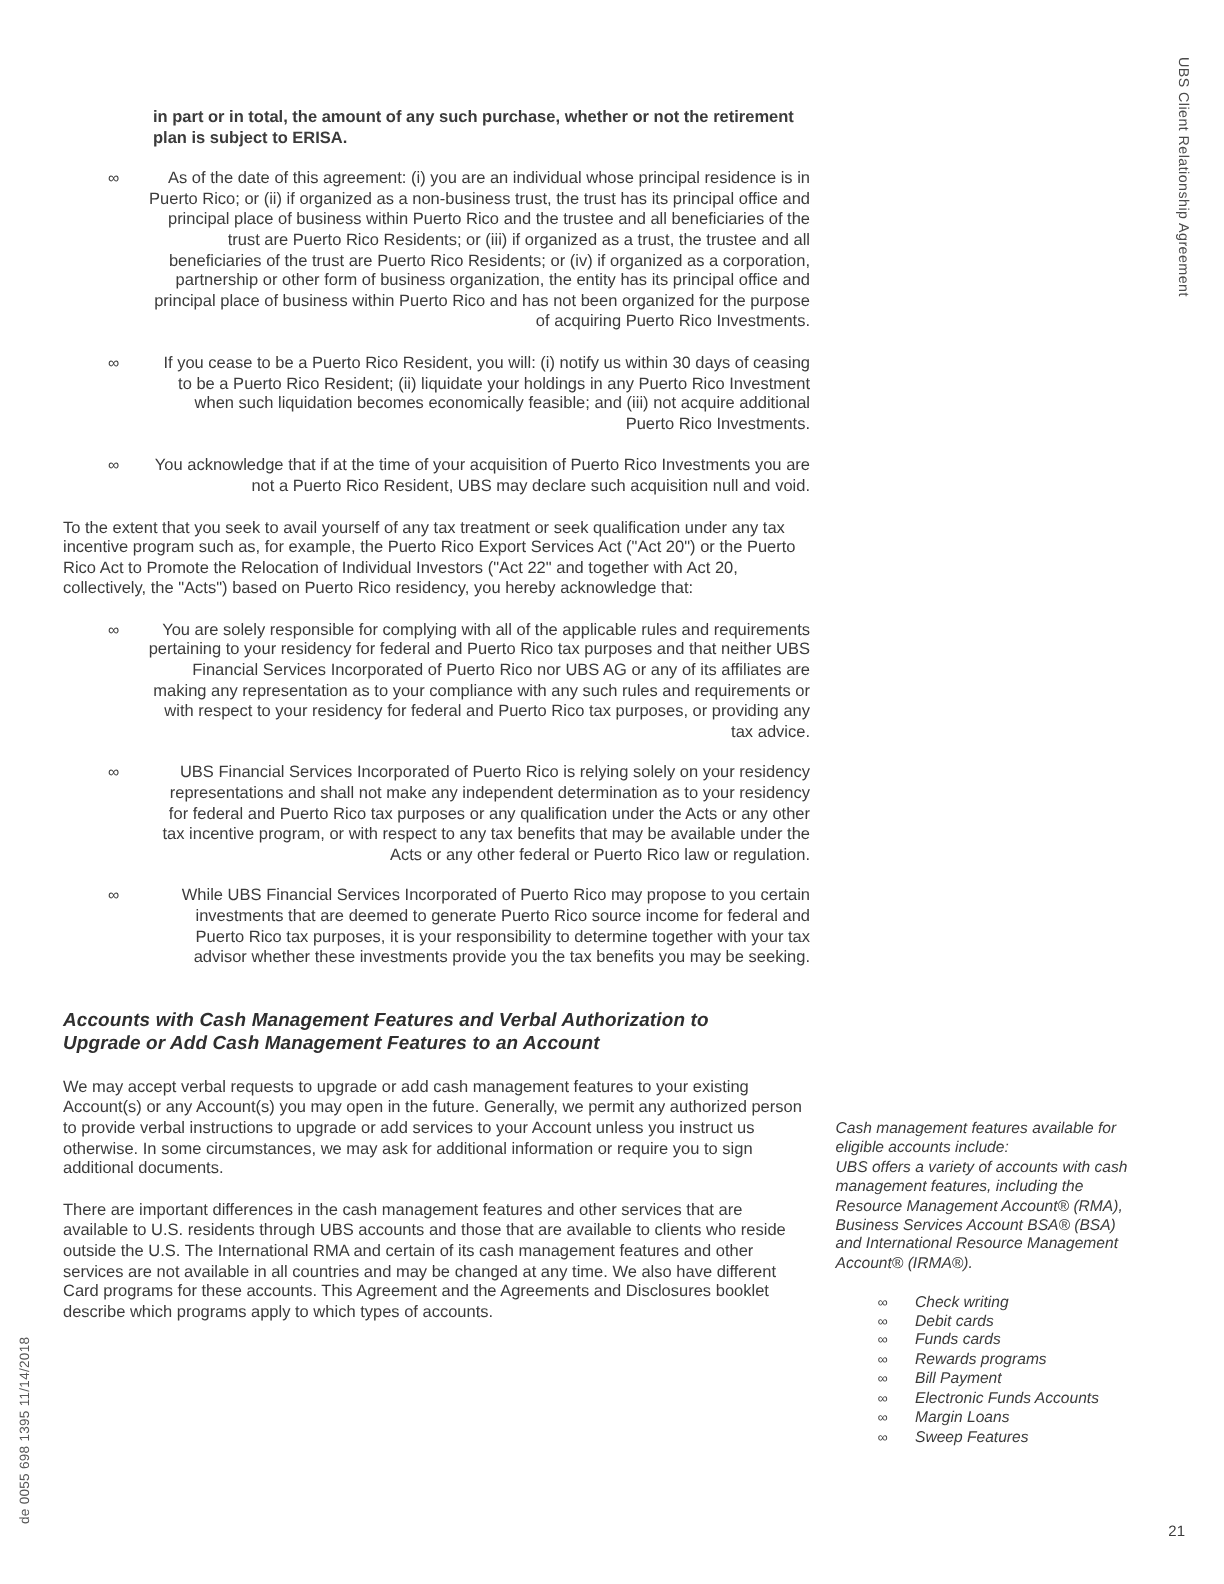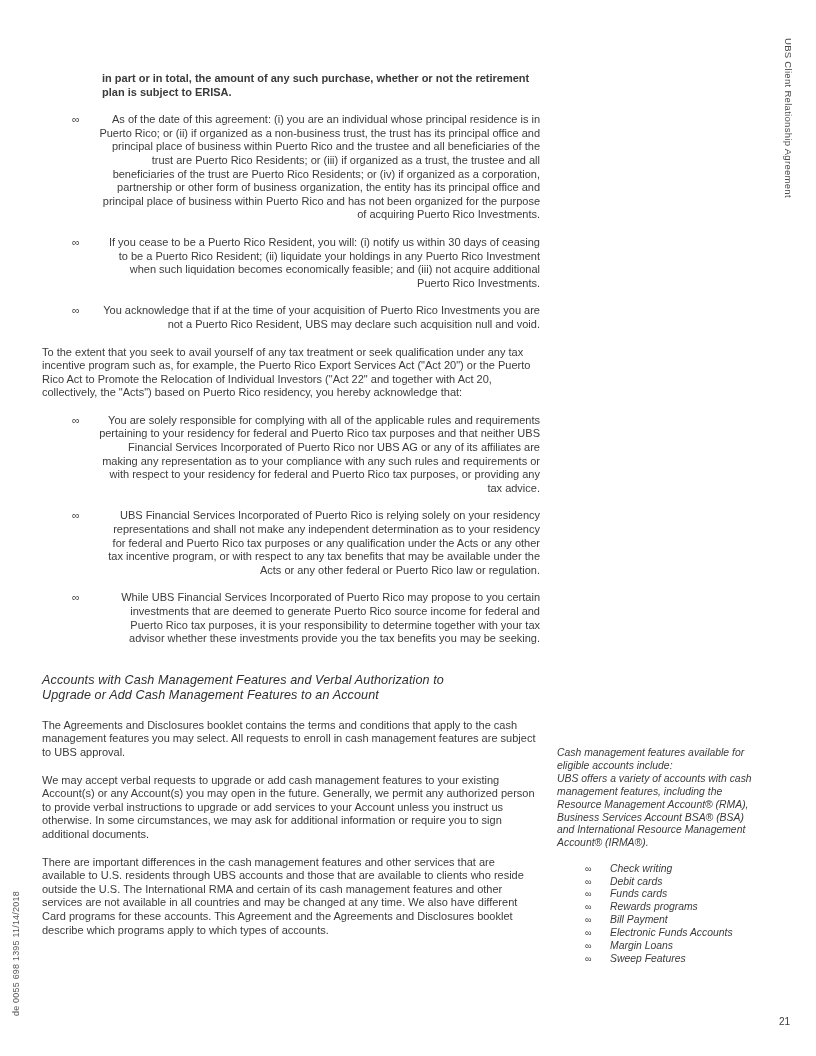--- a/index.html
+++ b/index.html
@@ -34,21 +34,21 @@
   .bitem .bullet {
     flex: 0 0 26px;
     width: 26px;
     font-size: 10.5px;
     line-height: 13.6px;
   }
   .bitem .btext { flex: 1; text-align: right; }
 
   .heading {
     font-size: 12.6px;
-    font-weight: normal;
+    font-weight: bold;
     font-style: italic;
     color: #2f2f2f;
     line-height: 15.5px;
     margin: 27px 0 15px 0;
     letter-spacing: 0.1px;
   }
 
   
   .sidebar {
     position: absolute;
@@ -143,21 +143,20 @@
         <span class="bullet">∞</span>
         <span class="btext">While UBS Financial Services Incorporated of Puerto Rico may propose to you certain investments that are deemed to generate Puerto Rico source income for federal and Puerto Rico tax purposes, it is your responsibility to determine together with your tax advisor whether these investments provide you the tax benefits you may be seeking.</span>
       </div>
     </div>
 
     <h2 class="heading">
       <div>Accounts with Cash Management Features and Verbal Authorization to</div>
       <div>Upgrade or Add Cash Management Features to an Account</div>
     </h2>
 
-    <p class="para">The Agreements and Disclosures booklet contains the terms and conditions that apply to the cash management features you may select. All requests to enroll in cash management features are subject to UBS approval.</p>
     <p class="para">We may accept verbal requests to upgrade or add cash management features to your existing Account(s) or any Account(s) you may open in the future.  Generally, we permit any authorized person to provide verbal instructions to upgrade or add services to your Account unless you instruct us otherwise. In some circumstances, we may ask for additional information or require you to sign additional documents.</p>
     <p class="para">There are important differences in the cash management features and other services that are available to U.S. residents through UBS accounts and those that are available to clients who reside outside the U.S. The International RMA and certain of its cash management features and other services are not available in all countries and may be changed at any time.  We also have different Card programs for these accounts. This Agreement and the Agreements and Disclosures booklet describe which programs apply to which types of accounts.</p>
 
   </div>
 
   <aside class="sidebar">
     <p class="note tight">Cash management features available for eligible accounts include:</p>
     <p class="note">UBS offers a variety of accounts with cash management features, including the Resource Management Account® (RMA), Business Services Account BSA® (BSA) and International Resource Management Account® (IRMA®).</p>
     <div>
       <div class="fitem">

